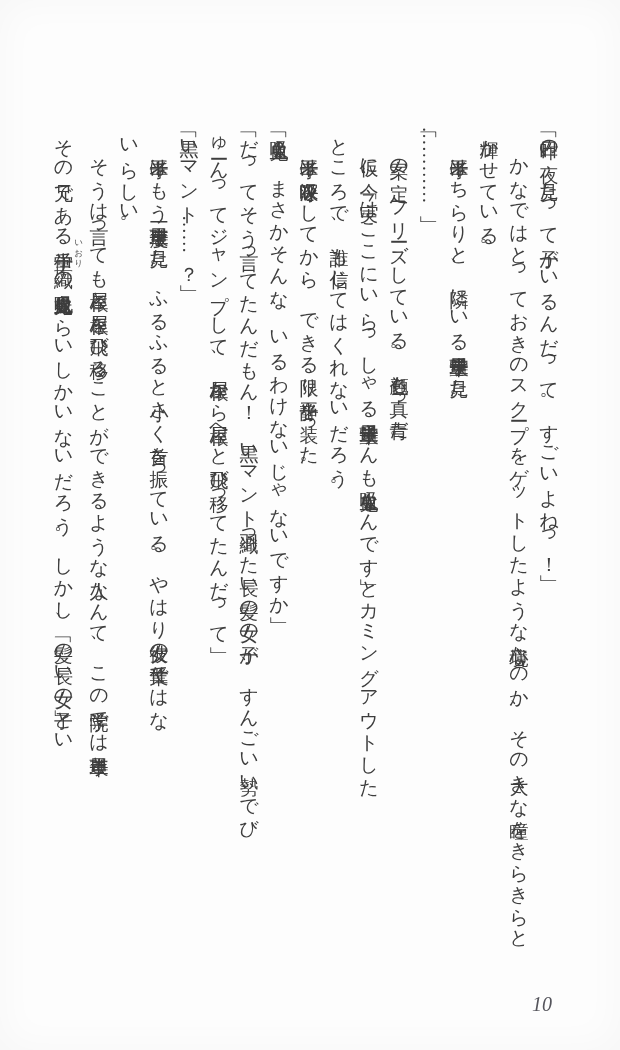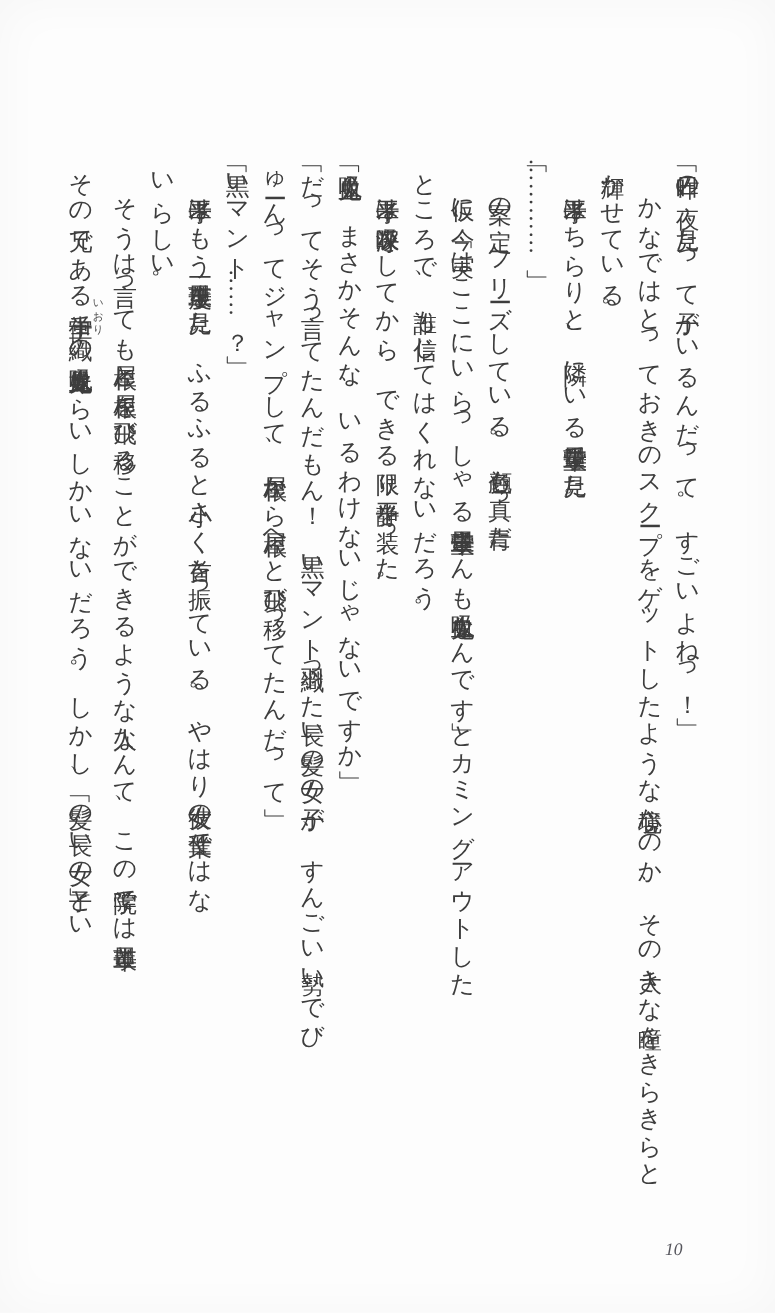--- a/index.html
+++ b/index.html
@@ -41,21 +41,21 @@
   }
   ruby rt {
     font-size: 8.5px;
     letter-spacing: 0;
     color: #4a4a4a;
   }
   .page-number {
     position: absolute;
     left: 532px;
     top: 993px;
-    font-size: 14px;
+    font-size: 20px;
     font-style: italic;
     color: #55555c;
   }
 </style>
 </head>
 <body>
 
 <div class="book-page">
   <div class="text-block">
       <p class="line">「昨日の夜、見たって子がいるんだって。すごいよねっ！」</p>

